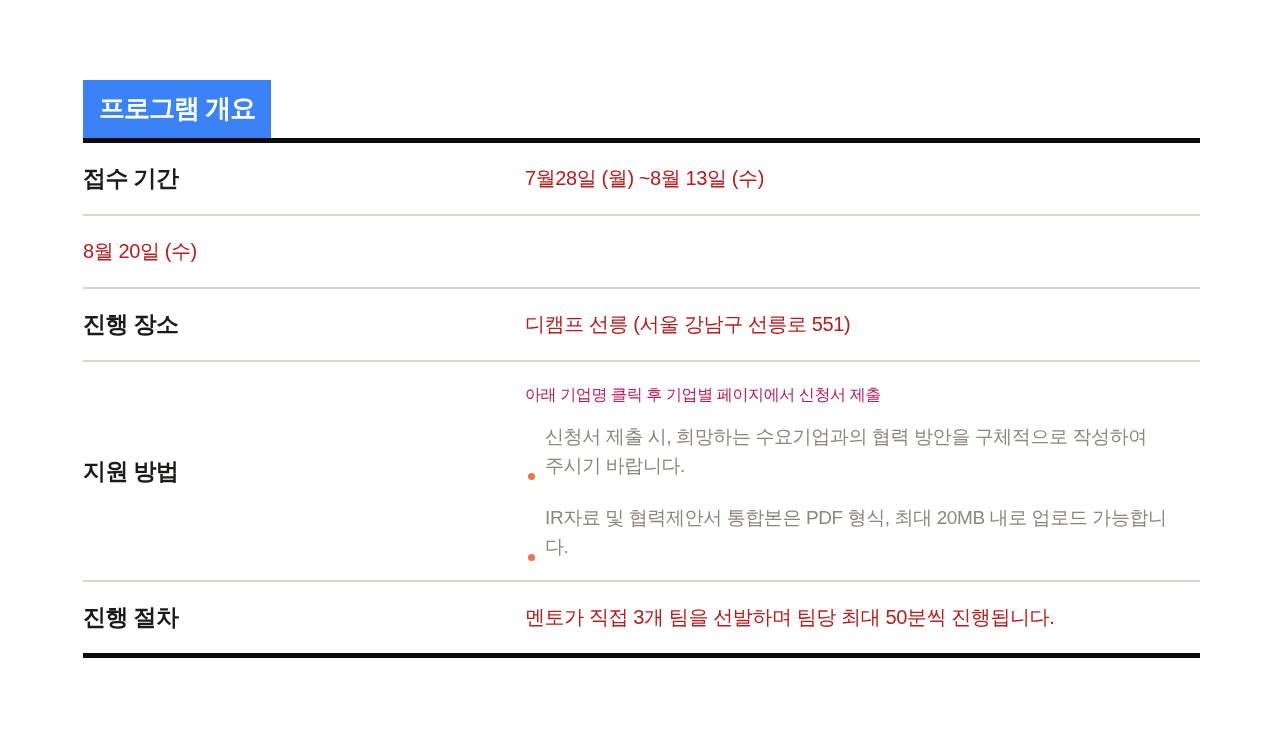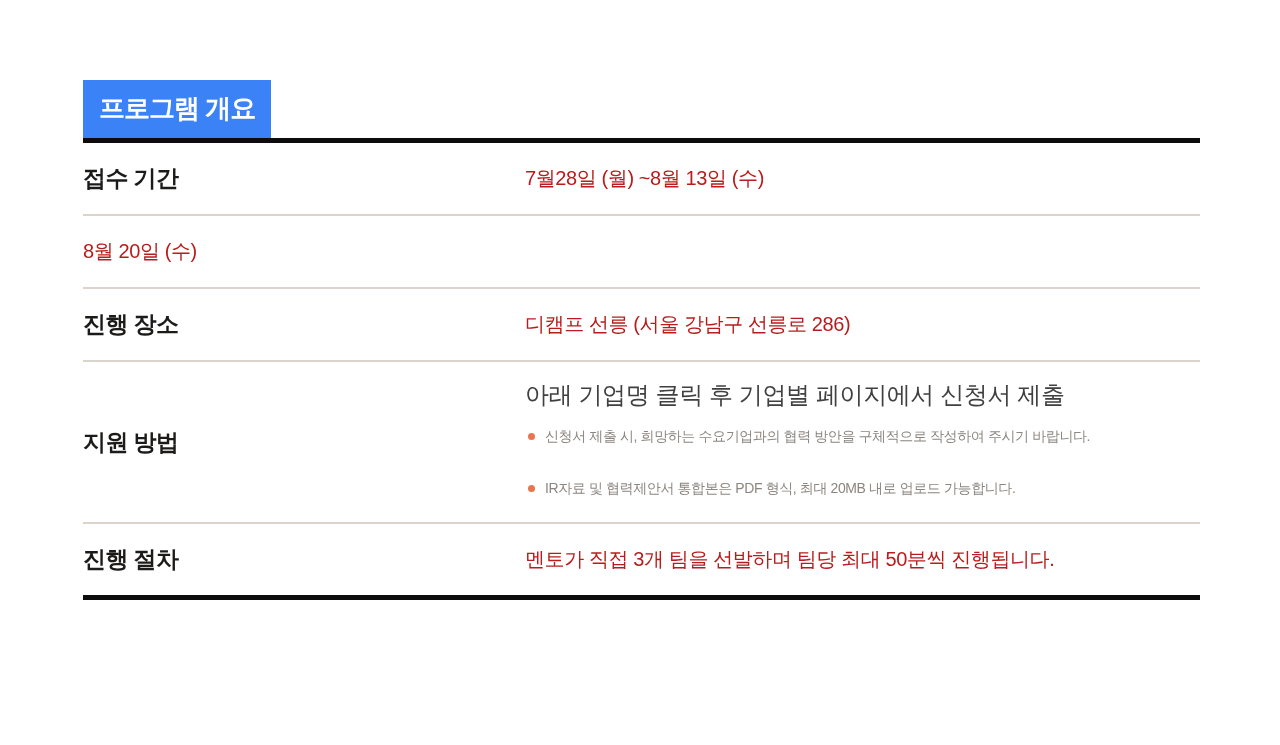--- a/index.html
+++ b/index.html
@@ -49,35 +49,35 @@
     line-height: 27px;
   }
   .row-value {
     font-size: 20px;
     color: #b91c1c;
     letter-spacing: -0.4px;
     line-height: 27px;
   }
   .value-block { flex: 1 1 auto; }
   .intro {
-    font-size: 24px;
-    color: #404040;
+    font-size: 16px;
+    color: #be185d;
     letter-spacing: -0.4px;
     line-height: 27px;
     margin-bottom: 14px;
   }
   .bullets {
     list-style: none;
     margin: 0;
     padding: 0;
   }
   .bullet {
     display: flex;
-    align-items: flex-start;
-    font-size: 14px;
+    align-items: flex-end;
+    font-size: 19px;
     color: #8d8680;
     letter-spacing: -0.4px;
     line-height: 29px;
     max-width: 645px;
   }
   .bullet + .bullet { margin-top: 23px; }
   .dot {
     flex: 0 0 auto;
     width: 7px;
     height: 7px;
@@ -107,21 +107,21 @@
       <div class="row-value">7월28일 (월) ~8월 13일 (수)</div>
     </div>
 
     <div class="row">
       <div class="row-value">8월 20일 (수)</div>
     </div>
 
 
     <div class="row">
       <div class="row-label">진행 장소</div>
-      <div class="row-value">디캠프 선릉 (서울 강남구 선릉로 286)</div>
+      <div class="row-value">디캠프 선릉 (서울 강남구 선릉로 551)</div>
     </div>
 
     <div class="row tall">
       <div class="row-label">지원 방법</div>
       <div class="value-block">
         <div class="intro">아래 기업명 클릭 후 기업별 페이지에서 신청서 제출</div>
         <ul class="bullets">
           <li class="bullet">
             <span class="dot"></span>
             <span>신청서 제출 시, 희망하는 수요기업과의 협력 방안을 구체적으로 작성하여 주시기 바랍니다.</span>

